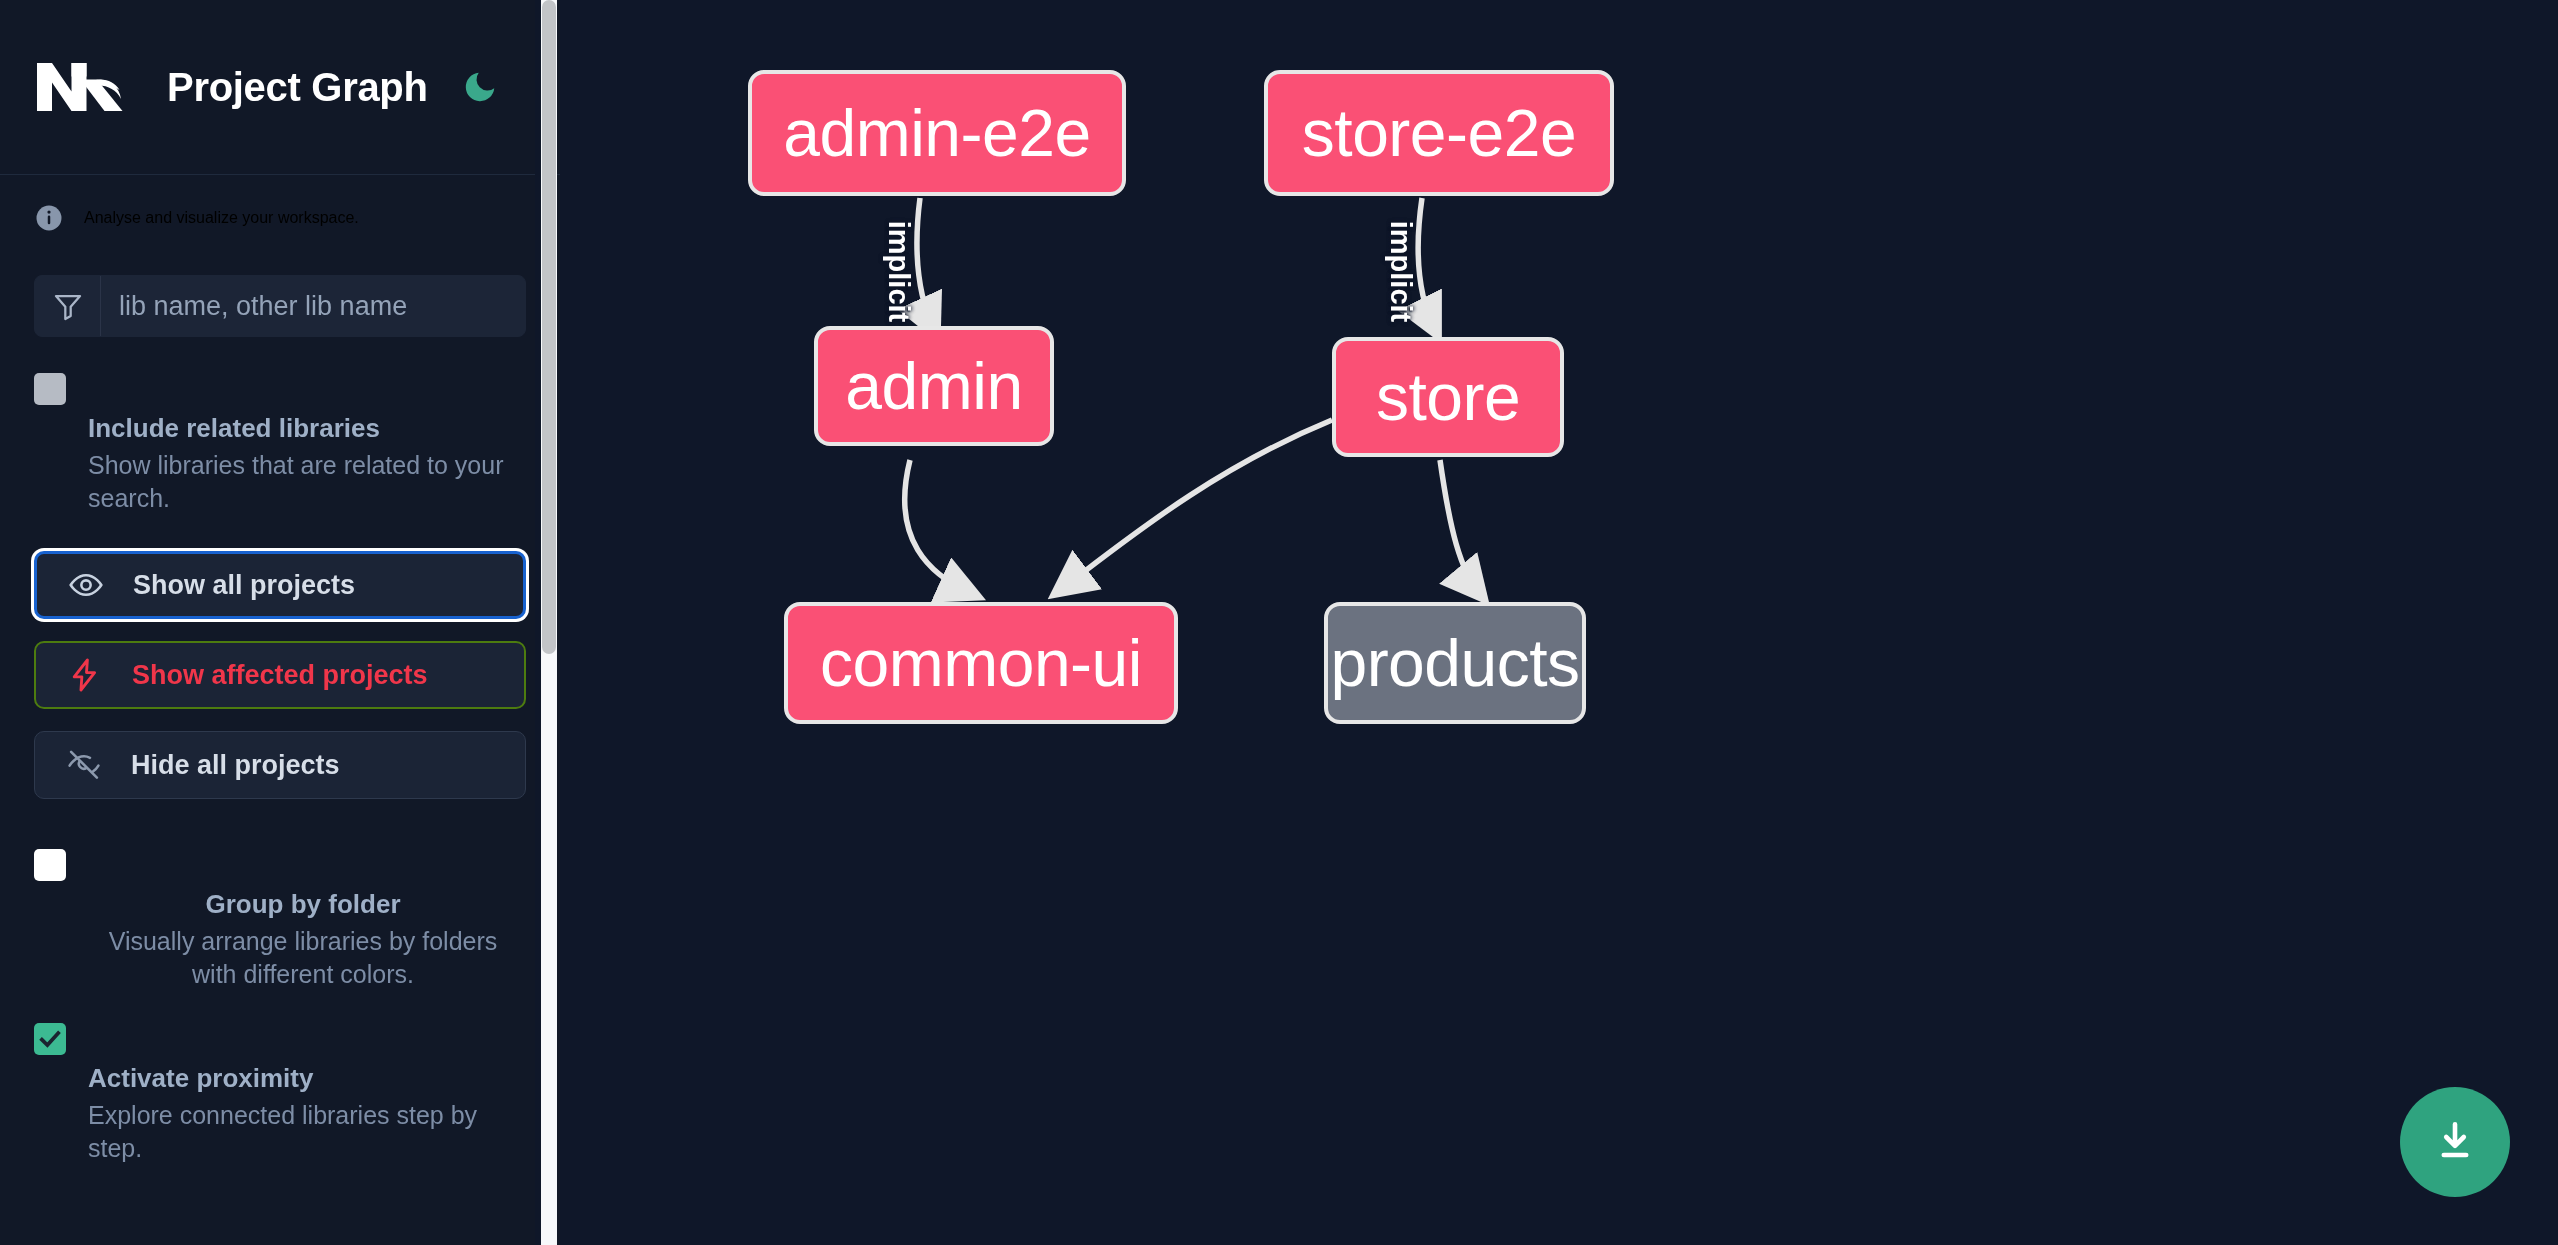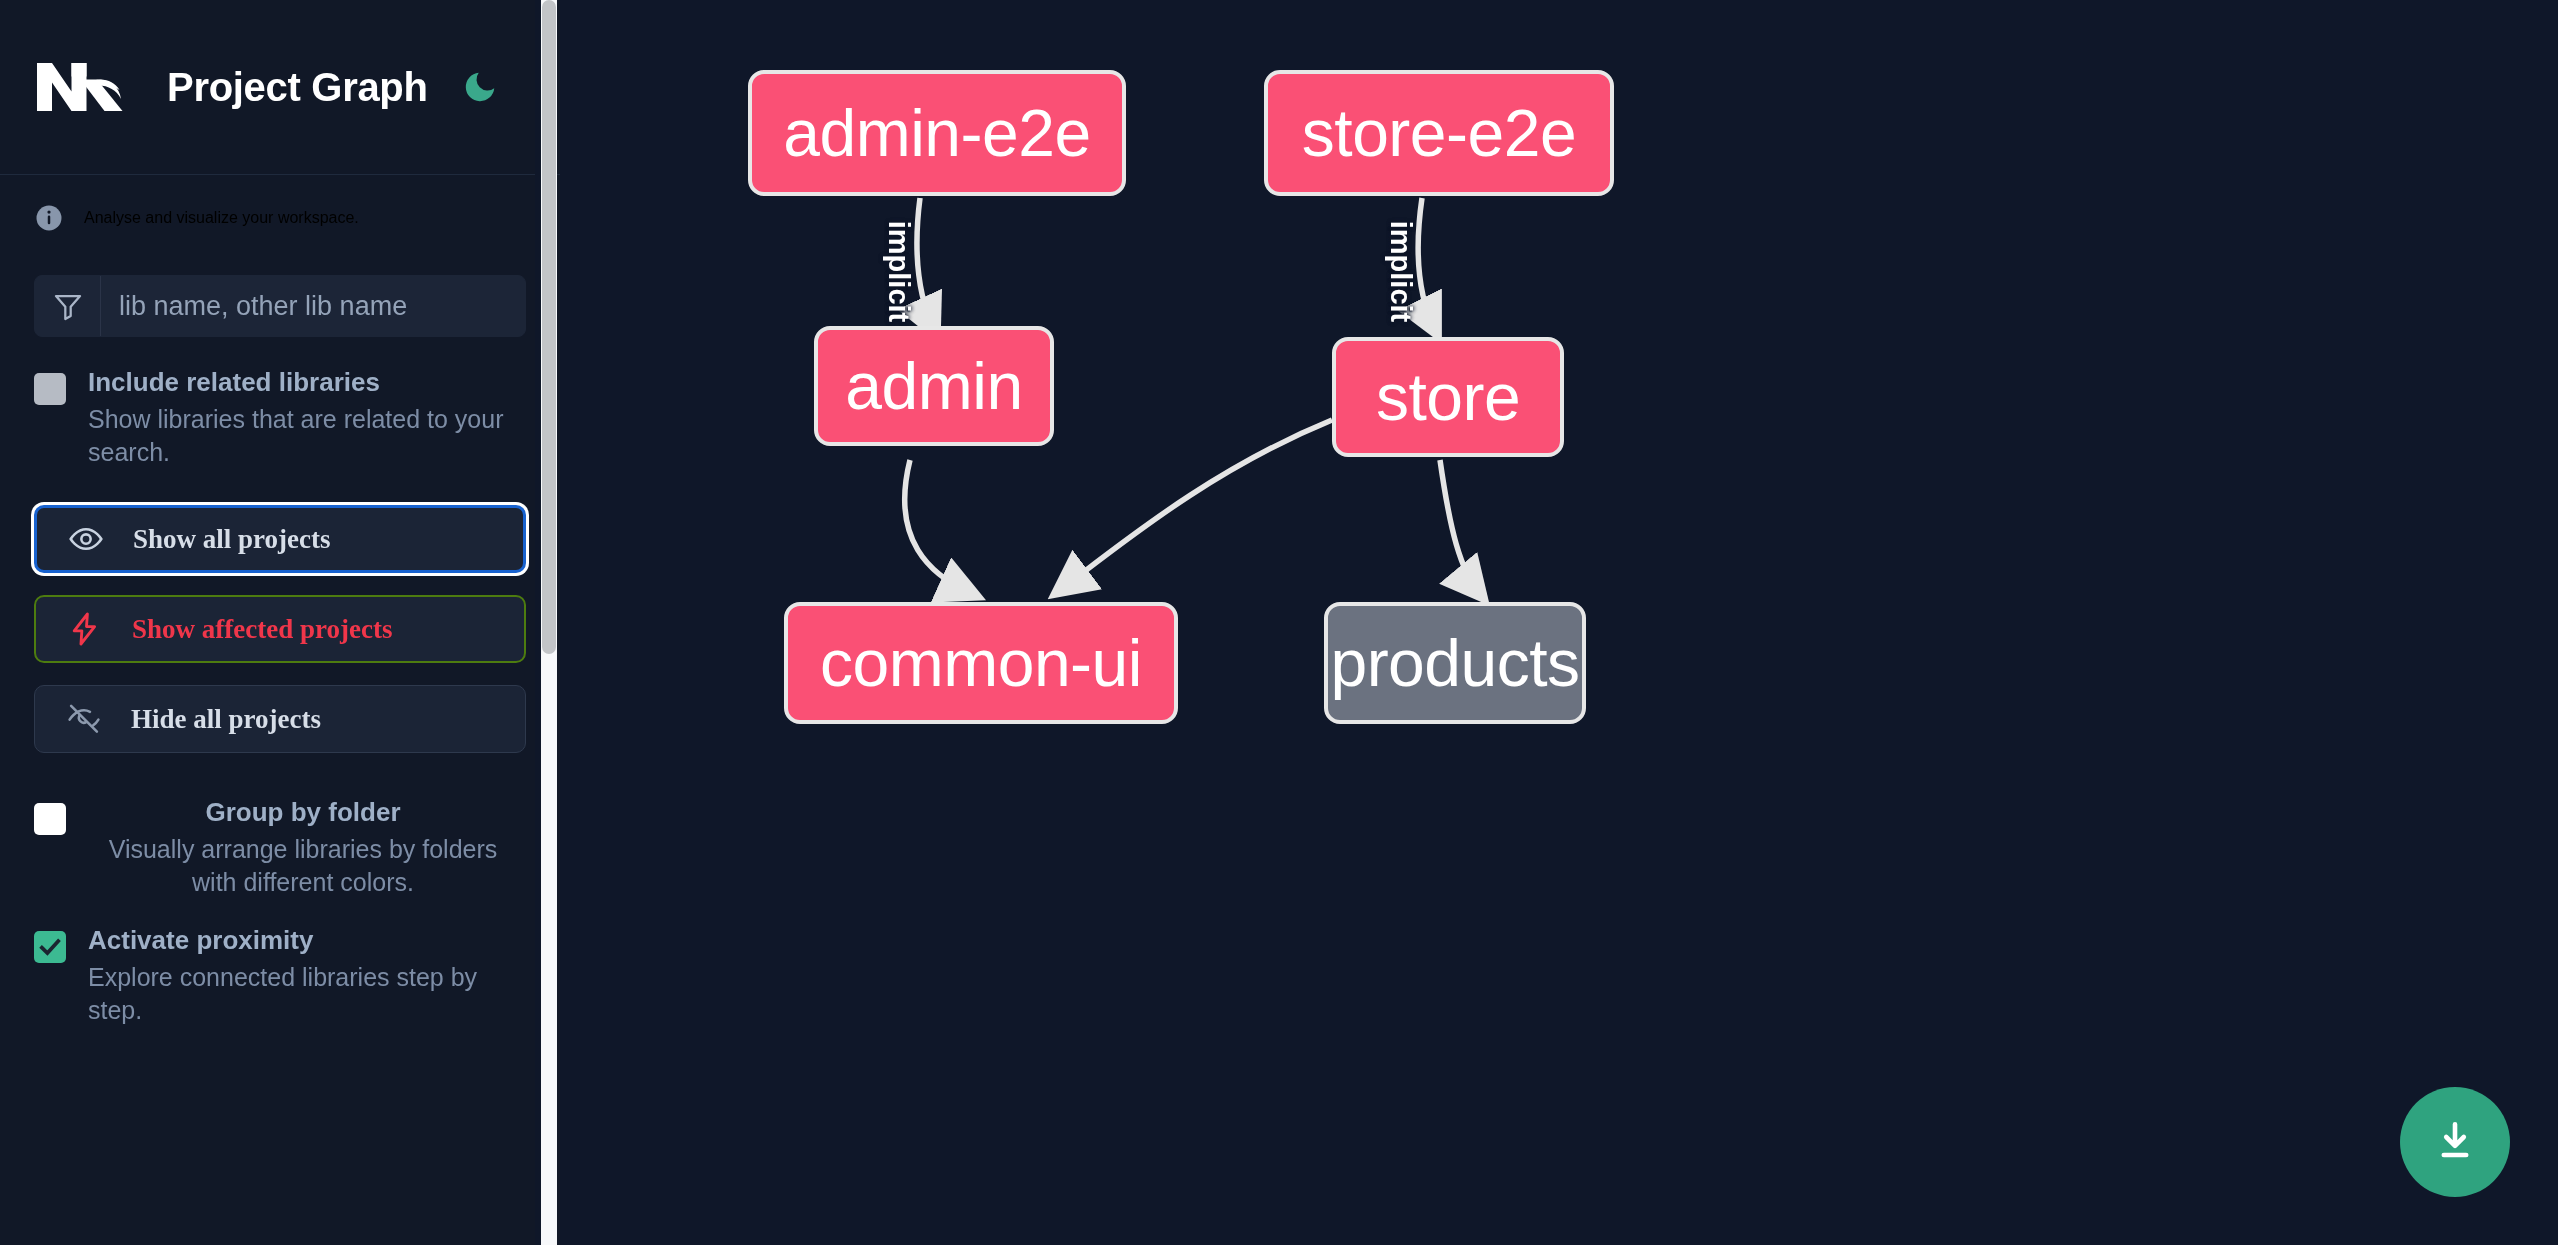--- a/index.html
+++ b/index.html
@@ -76,21 +76,21 @@
   .cb {
     width: 32px; height: 32px; border-radius: 5px;
     flex: 0 0 32px; margin-top: 6px;
     display: flex; align-items: center; justify-content: center;
     cursor: pointer;
   }
   .cb.gray { background: #b6bbc4; }
   .cb.white { background: #ffffff; }
   .cb.green { background: #3cba92; }
   .cb-col { display: flex; flex-direction: column; }
-  .cb-label { color: #9fb0c7; font-size: 26px; font-weight: 700; line-height: 1.22; }
+  .cb-label { color: #9fb0c7; font-size: 26px; font-weight: 700; line-height: 1.22; margin-top: 46px; }
   .cb-desc {
     color: #7d8da6; font-size: 25px; line-height: 1.33;
     margin-top: 4px; max-width: 430px;
   }
 
   .btn-stack { padding: 36px 34px 0 34px; display: flex; flex-direction: column; gap: 22px; }
   .gbtn {
     position: relative;
     height: 68px; border-radius: 10px;
     display: flex; align-items: center;
@@ -99,21 +99,21 @@
     border: 1px solid #2e394d;
     cursor: pointer;
     font-size: 27px;
   }
   .gbtn.focused {
     border: 3px solid #1862cf;
     background: #1b2436;
     box-shadow: 0 0 0 3px #ffffff;
   }
   .gbtn.danger { border: 2px solid #4d7c0f; }
-  .gbtn .label { color: #d7dee8; font-weight: 700; white-space: nowrap; font-family: Liberation Serif, serif; }
+  .gbtn .label { color: #d7dee8; font-weight: 700; white-space: nowrap; }
   .gbtn.danger .label { color: #f0364a; }
   .gbtn .ic { width: 38px; height: 38px; flex: 0 0 38px; display: flex; align-items: center; justify-content: center; }
 
   
   .sb-track {
     position: absolute; top: 0; right: 3px;
     width: 16px; height: 1245px;
     background: #f7f8fa;
   }
   .sb-thumb {

